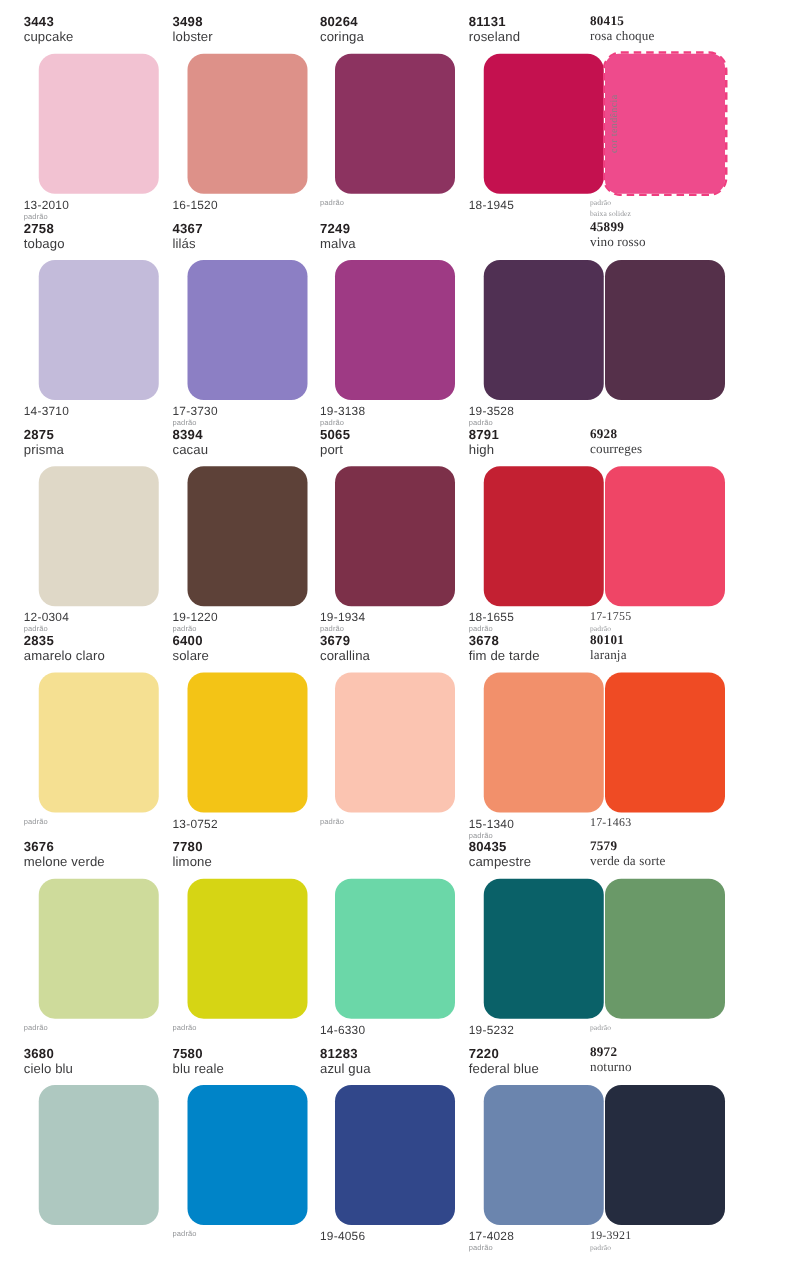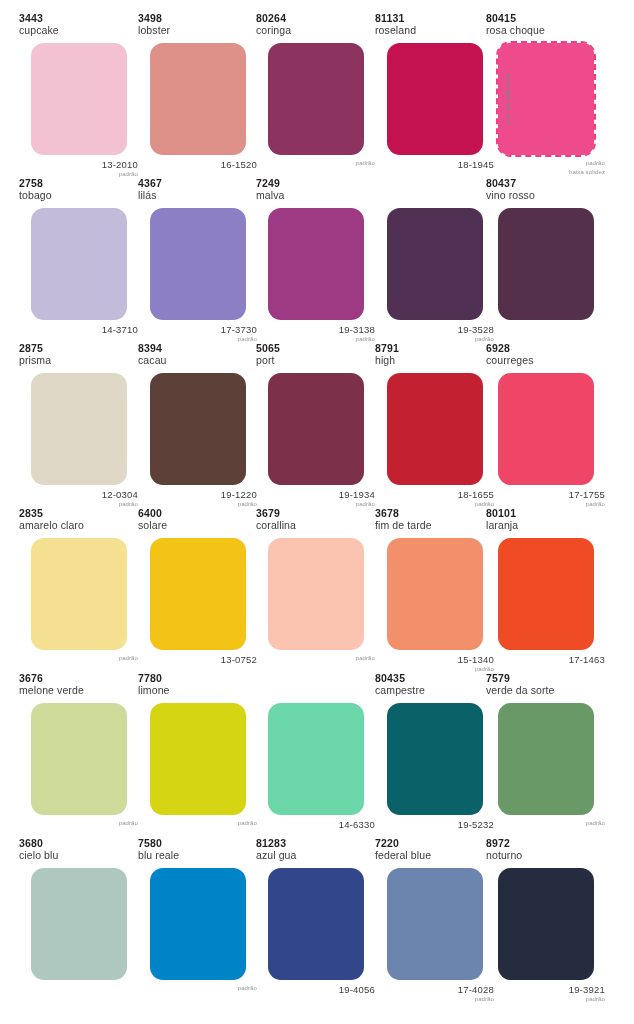--- a/index.html
+++ b/index.html
@@ -25,21 +25,21 @@
   .swatch-cell {
     position: absolute;
     top: 0;
     width: 119px;
     height: 100%;
   }
   .swatch-cell.col-0 { left: 19px; }
   .swatch-cell.col-1 { left: 138px; }
   .swatch-cell.col-2 { left: 256px; }
   .swatch-cell.col-3 { left: 375px; }
-  .swatch-cell.col-4 { left: 486px; }
+  .swatch-cell.col-4 { left: 472px; font-family: Liberation Serif, serif; }
 
   .swatch-head {
     position: absolute;
     top: 12px;
     left: 0;
     width: 119px;
     text-align: left;
     line-height: 1.18;
   }
   .swatch-code {
@@ -97,21 +97,21 @@
     font-size: 8px;
     color: #808285;
     letter-spacing: 0.3px;
   }
 
   .swatch-foot {
     position: absolute;
     top: 159px;
     left: 0;
     width: 119px;
-    text-align: right;
+    text-align: left;
     line-height: 1.2;
   }
   .swatch-pantone {
     display: block;
     font-size: 9.5px;
     color: #3b3b3d;
     letter-spacing: 0.2px;
     min-height: 0;
   }
   .swatch-pantone:empty { display: none; }
@@ -246,21 +246,21 @@
         <div class="chip-wrap">
           <div class="chip" style="background: rgb(80, 48, 83);"></div>
         </div>
         <div class="swatch-foot">
           <span class="swatch-pantone">19-3528</span>
           <span class="swatch-std">padrão</span>
         </div>
       </div>
       <div class="swatch-cell col-4">
         <div class="swatch-head">
-          <span class="swatch-code">80437</span>
+          <span class="swatch-code">45899</span>
           <span class="swatch-name">vino rosso</span>
         </div>
         <div class="chip-wrap">
           <div class="chip" style="background: rgb(85, 48, 74);"></div>
         </div>
         <div class="swatch-foot"></div>
       </div>
     </div>
     <div class="palette-row">
       <div class="swatch-cell col-0">

